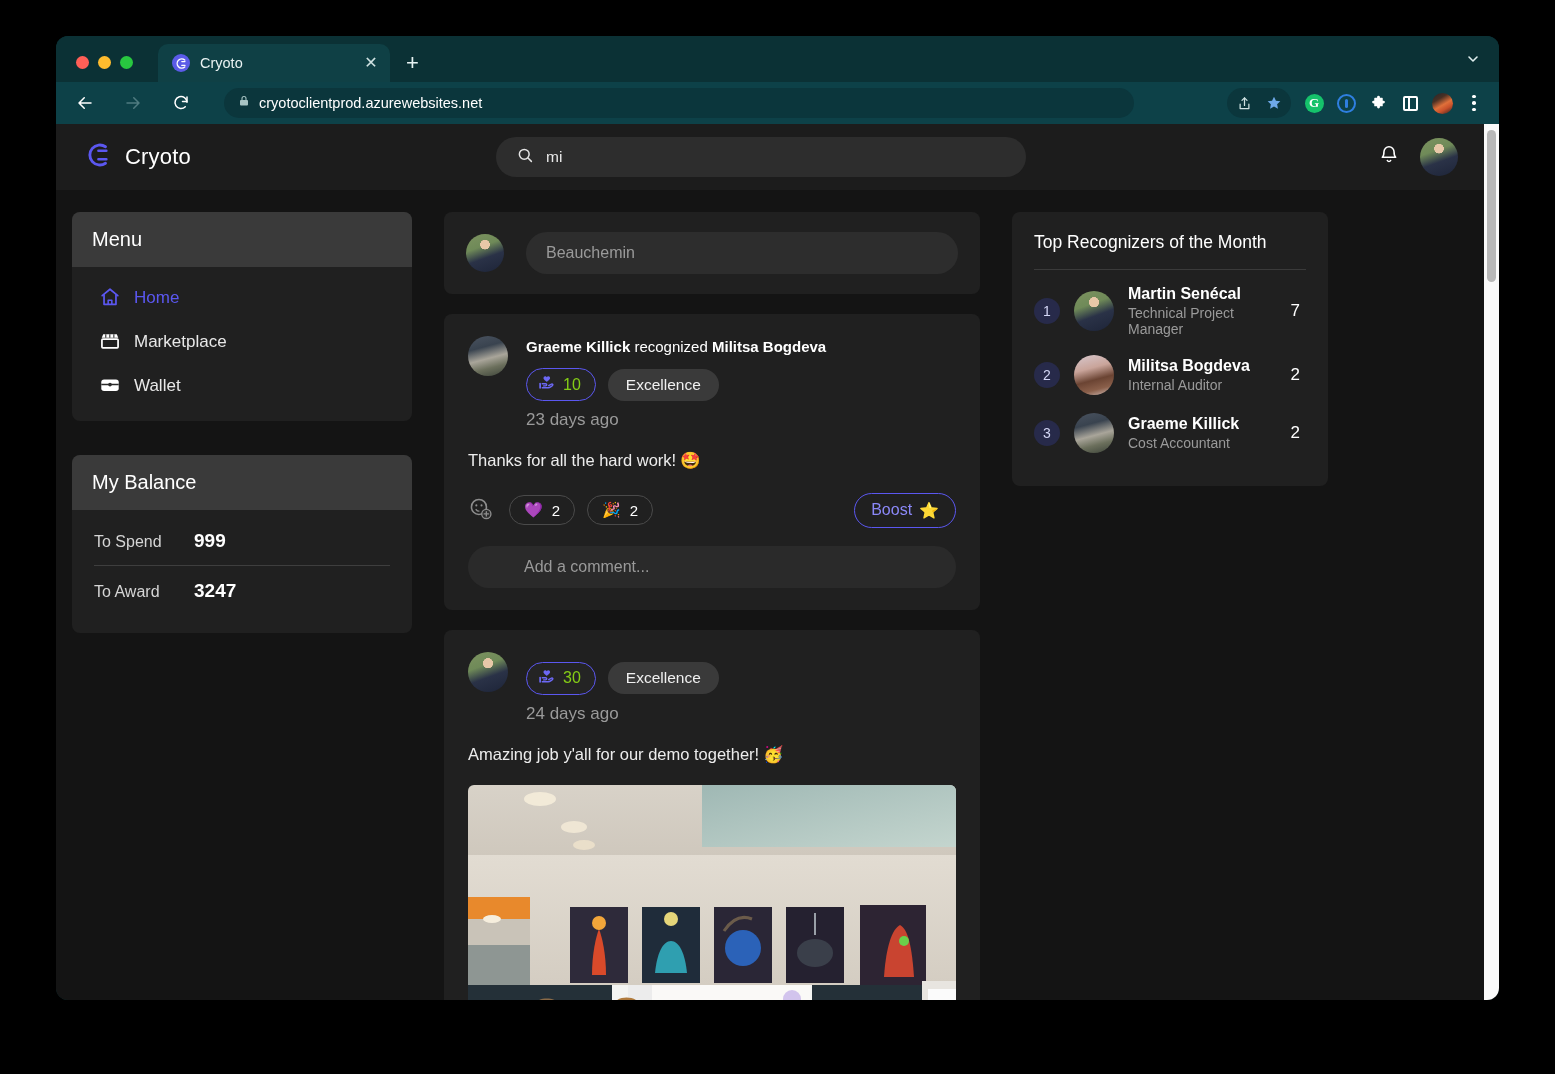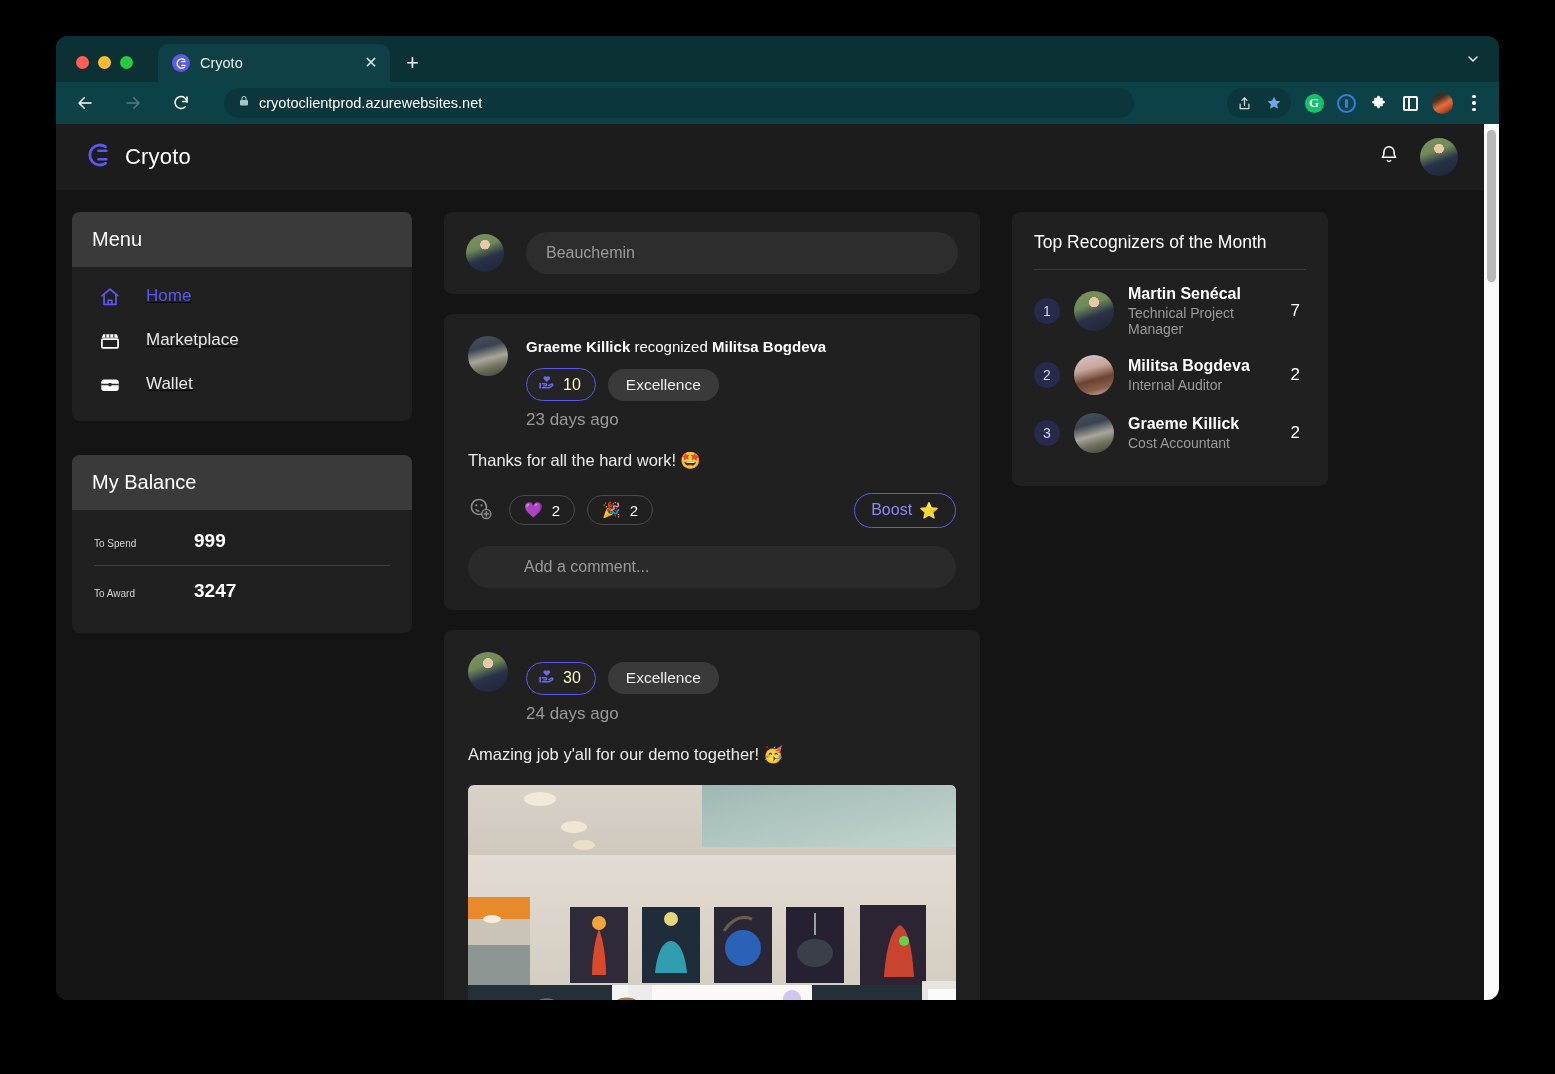--- a/index.html
+++ b/index.html
@@ -216,35 +216,34 @@
   }
   .card-head {
     background: #3a3a3a;
     padding: 16px 20px;
     color: #ffffff;
     font-size: 20px;
   }
 
   .menu-list { padding: 8px 0 14px 0; }
   .menu-item {
-    display: flex; align-items: flex-start; gap: 24px;
+    display: flex; align-items: flex-end; gap: 12px;
     padding: 11px 26px;
     cursor: pointer;
-    text-decoration: underline;
   }
   .menu-item .mi-label { font-size: 17px; color: #e8e8e8; }
   .menu-item.active .mi-label { color: #5b57f0; }
   .menu-item .mi-icon { width: 24px; display: flex; justify-content: center; }
 
   .balance-body { padding: 6px 22px 18px 22px; }
   .balance-row {
     display: flex; align-items: baseline;
     padding: 14px 0 13px 0;
   }
-  .balance-label { color: #d5d5d5; font-size: 10px; width: 100px; }
+  .balance-label { color: #d5d5d5; font-size: 16px; width: 100px; }
   .balance-value { color: #ffffff; font-size: 19px; font-weight: bold; }
   .balance-divider { height: 1px; background: #3e3e3e; }
 
   
   .composer {
     background: #202020; border-radius: 8px;
     padding: 20px 22px;
     display: flex; align-items: center; gap: 22px;
     margin-bottom: 20px;
   }
@@ -280,21 +279,21 @@
   .post-title b { font-weight: bold; }
   .post-title .plain { font-weight: normal; }
   .badges { display: flex; align-items: center; gap: 12px; margin-top: 10px; }
   .coin-badge {
     border: 1.5px solid #5b57f0; border-radius: 18px;
     padding: 5px 14px 5px 11px;
     display: flex; align-items: center; gap: 8px;
     background: #242424;
     cursor: pointer;
   }
-  .coin-badge .num { color: #fef9c3; font-size: 16px; }
+  .coin-badge .num { color: #84cc16; font-size: 16px; }
   .tag-badge {
     background: #3a3a3a; border-radius: 18px;
     padding: 7px 18px; color: #f0f0f0; font-size: 15.5px;
     cursor: pointer;
   }
   .timestamp { color: #9a9a9a; font-size: 17px; margin-top: 9px; }
   .post-body {
     color: #ececec; font-size: 16.5px;
     margin-top: 18px; line-height: 1.5;
   }
@@ -468,20 +467,31 @@
         <div class="brand">
           <span>
             <svg width="30" height="30" viewBox="0 0 24 24" fill="none">
               <path d="M17.2 5.4A8 8 0 1 0 17.2 18.6" stroke="#5b57f0" stroke-width="2.3" stroke-linecap="round"></path>
               <path d="M11.5 8.6h6.4M11.5 15.4h6.4" stroke="#5b57f0" stroke-width="2" stroke-linecap="round"></path>
             </svg>
           </span>
           <span class="brand-name">Cryoto</span>
         </div>
 
+        <div class="search-wrap">
+          <div class="search-box">
+            <span>
+              <svg width="18" height="18" viewBox="0 0 24 24" fill="none">
+                <circle cx="11" cy="11" r="6.5" stroke="#e4e4e4" stroke-width="2"></circle>
+                <path d="M16 16l4.5 4.5" stroke="#e4e4e4" stroke-width="2" stroke-linecap="round"></path>
+              </svg>
+            </span>
+            <span class="search-value">mi</span>
+          </div>
+        </div>
 
         <div class="header-right">
           <span class="bell">
             <svg width="22" height="22" viewBox="0 0 24 24" fill="none">
               <path d="M12 3a5.5 5.5 0 0 0-5.5 5.5c0 4.5-1.8 6-1.8 6h14.6s-1.8-1.5-1.8-6A5.5 5.5 0 0 0 12 3z" stroke="#ffffff" stroke-width="1.7" stroke-linejoin="round"></path>
               <path d="M10.2 18a2 2 0 0 0 3.6 0" stroke="#ffffff" stroke-width="1.7" stroke-linecap="round"></path>
             </svg>
           </span>
           <span class="avatar user-main"></span>
         </div>

